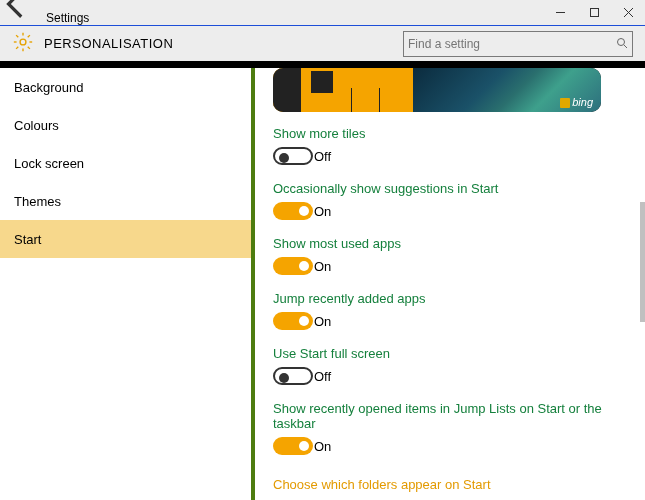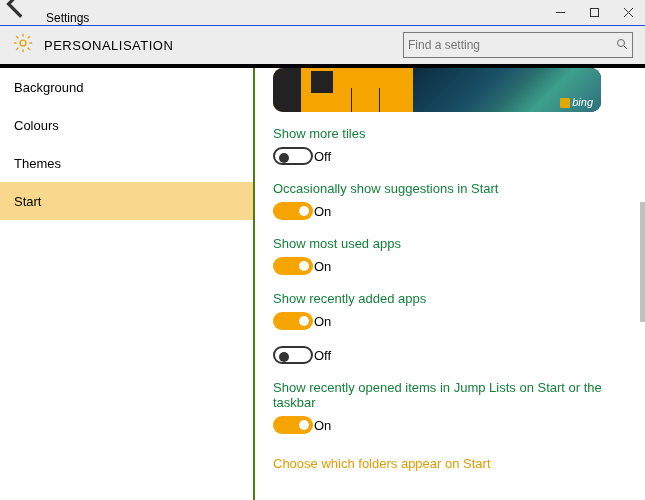--- a/index.html
+++ b/index.html
@@ -8,31 +8,31 @@
 
   
   .titlebar { height: 26px; background: #ededed; display: flex; align-items: flex-end; border-bottom: 1px solid #1d4ed8; }
   .titlebar .back { width: 34px; text-align: center; font-size: 16px; cursor: default; }
   .titlebar .title { font-size: 12px; flex: 0 0 auto; margin-left: 12px; }
   .titlebar .spacer { flex: 1; }
   .winbtn { width: 34px; height: 26px; display: flex; align-items: center; justify-content: center; font-size: 13px; }
   .winbtn svg { width: 11px; height: 11px; }
 
   
-  .header { height: 42px; background: #ededed; display: flex; align-items: center; padding: 0 12px; gap: 10px; border-bottom: 4px solid #000000; }
+  .header { height: 42px; background: #ededed; display: flex; align-items: center; padding: 0 12px; gap: 10px; border-bottom: 7px solid #000000; }
   .gear svg { width: 22px; height: 22px; }
   .section-title { font-size: 13px; font-weight: 400; letter-spacing: 0.5px; }
   .header .spacer2 { flex: 1; }
   .search { width: 230px; height: 26px; border: 1px solid #7a7a7a; display: flex; align-items: center; padding: 0 4px; background: #ededed; }
   .search input { flex: 1; border: none; outline: none; font-size: 12px; background: transparent; color: #555; }
   .search .sicon svg { width: 12px; height: 12px; }
 
   
   .body { flex: 1; display: flex; overflow: hidden; }
-  .sidebar { width: 255px; background: #fff; border-right: 2px solid #4d7c0f; }
+  .sidebar { width: 255px; background: #fff; border-right: 4px solid #4d7c0f; }
   .sidebar .sitem { height: 38px; display: flex; align-items: center; padding-left: 14px; font-size: 13px; cursor: default; }
   .sidebar .sitem.selected { background: #f7d88c; }
 
   .content { flex: 1; position: relative; overflow: hidden; }
   .content-inner { padding: 0 18px 20px 18px; }
 
   .preview { width: 328px; height: 44px; margin: 0 0 14px 0; display: flex; background: #000; position: relative; overflow: hidden; border-radius: 10px; }
   .preview .tiles { width: 140px; height: 100%; background: #f5a400; position: relative; }
   .preview .tiles::before { content:""; position:absolute; left:0; top:0; bottom:0; width:28px; background:#222; }
   .preview .tiles .grid { position:absolute; left:28px; top:0; right:0; bottom:0; }
@@ -118,20 +118,23 @@
 
   <div class="body">
     <div class="sidebar">
       <div class="sitem">
           <span>Background</span>
         </div>
       <div class="sitem">
           <span>Colours</span>
         </div>
       <div class="sitem">
+          <span>Lock screen</span>
+        </div>
+      <div class="sitem">
           <span>Themes</span>
         </div>
       <div class="sitem selected">
           <span>Start</span>
         </div>
     </div>
 
     <div class="content">
       <div class="content-inner">
 
@@ -170,29 +173,30 @@
             <div class="setting">
               <div class="label">Show most used apps</div>
               <div class="togglerow">
                 <div class="toggle on">
                   <div class="knob"></div>
                 </div>
                 <div class="state">On</div>
               </div>
             </div>
             <div class="setting">
-              <div class="label">Show recently added apps</div>
-              <div class="togglerow">
-                <div class="toggle on">
-                  <div class="knob"></div>
-                </div>
-                <div class="state">On</div>
-              </div>
-            </div>
-            <div class="setting">
+              <div class="label">Jump recently added apps</div>
+              <div class="togglerow">
+                <div class="toggle on">
+                  <div class="knob"></div>
+                </div>
+                <div class="state">On</div>
+              </div>
+            </div>
+            <div class="setting">
+              <div class="label">Use Start full screen</div>
               <div class="togglerow">
                 <div class="toggle off">
                   <div class="knob"></div>
                 </div>
                 <div class="state">Off</div>
               </div>
             </div>
             <div class="setting">
               <div class="label">Show recently opened items in Jump Lists on Start or the taskbar</div>
               <div class="togglerow">

